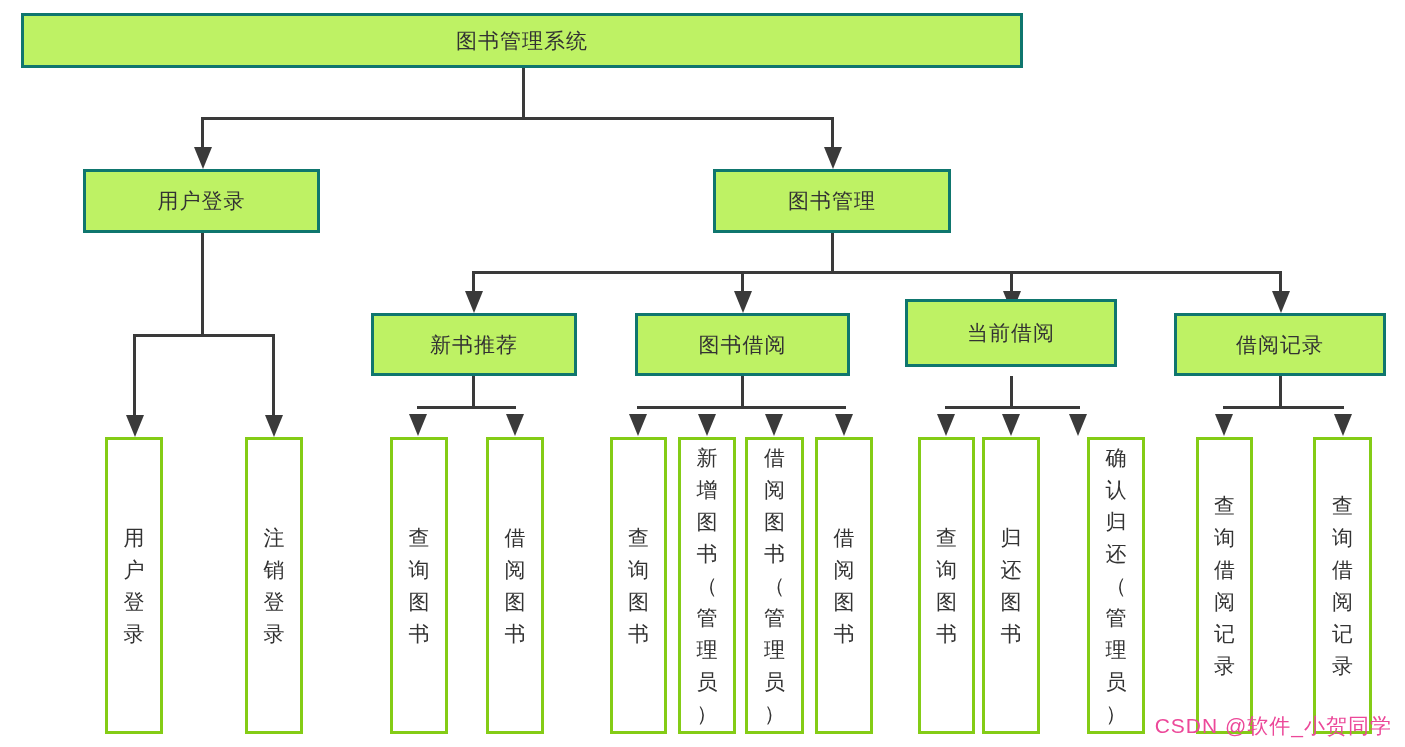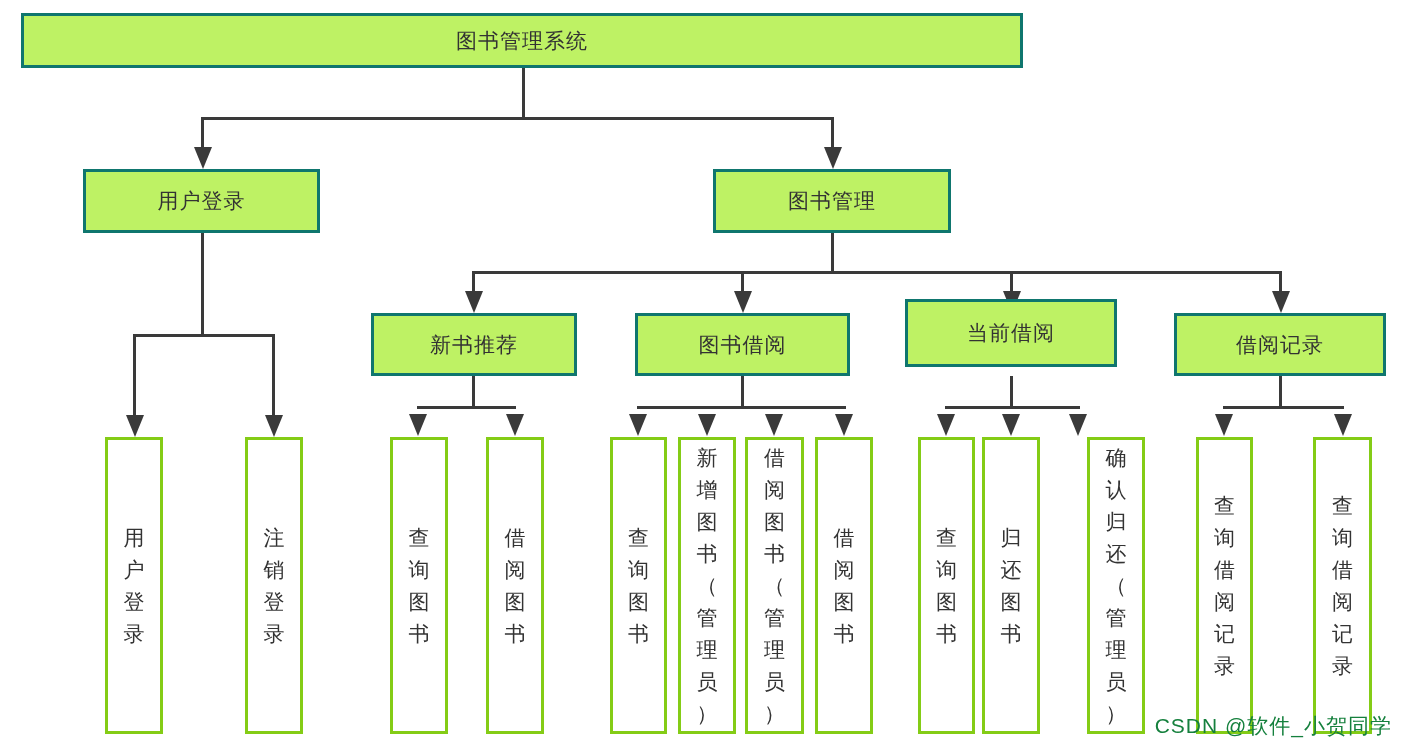--- a/index.html
+++ b/index.html
@@ -53,21 +53,21 @@
     position: absolute; width: 0; height: 0; z-index: 1;
     border-left: 9px solid transparent;
     border-right: 9px solid transparent;
     border-top: 22px solid #3a3a3a;
   }
   .watermark {
     position: absolute;
     top: 712px;
     right: 13px;
     font-size: 21px;
-    color: #15803d;
+    color: #ec4899;
     z-index: 3;
     letter-spacing: 1px;
   }
 </style>
 </head>
 <body>
 
 <div class="canvas">
 
   <div class="vl" style="left:522px; top:68px; height:51px;"></div>

